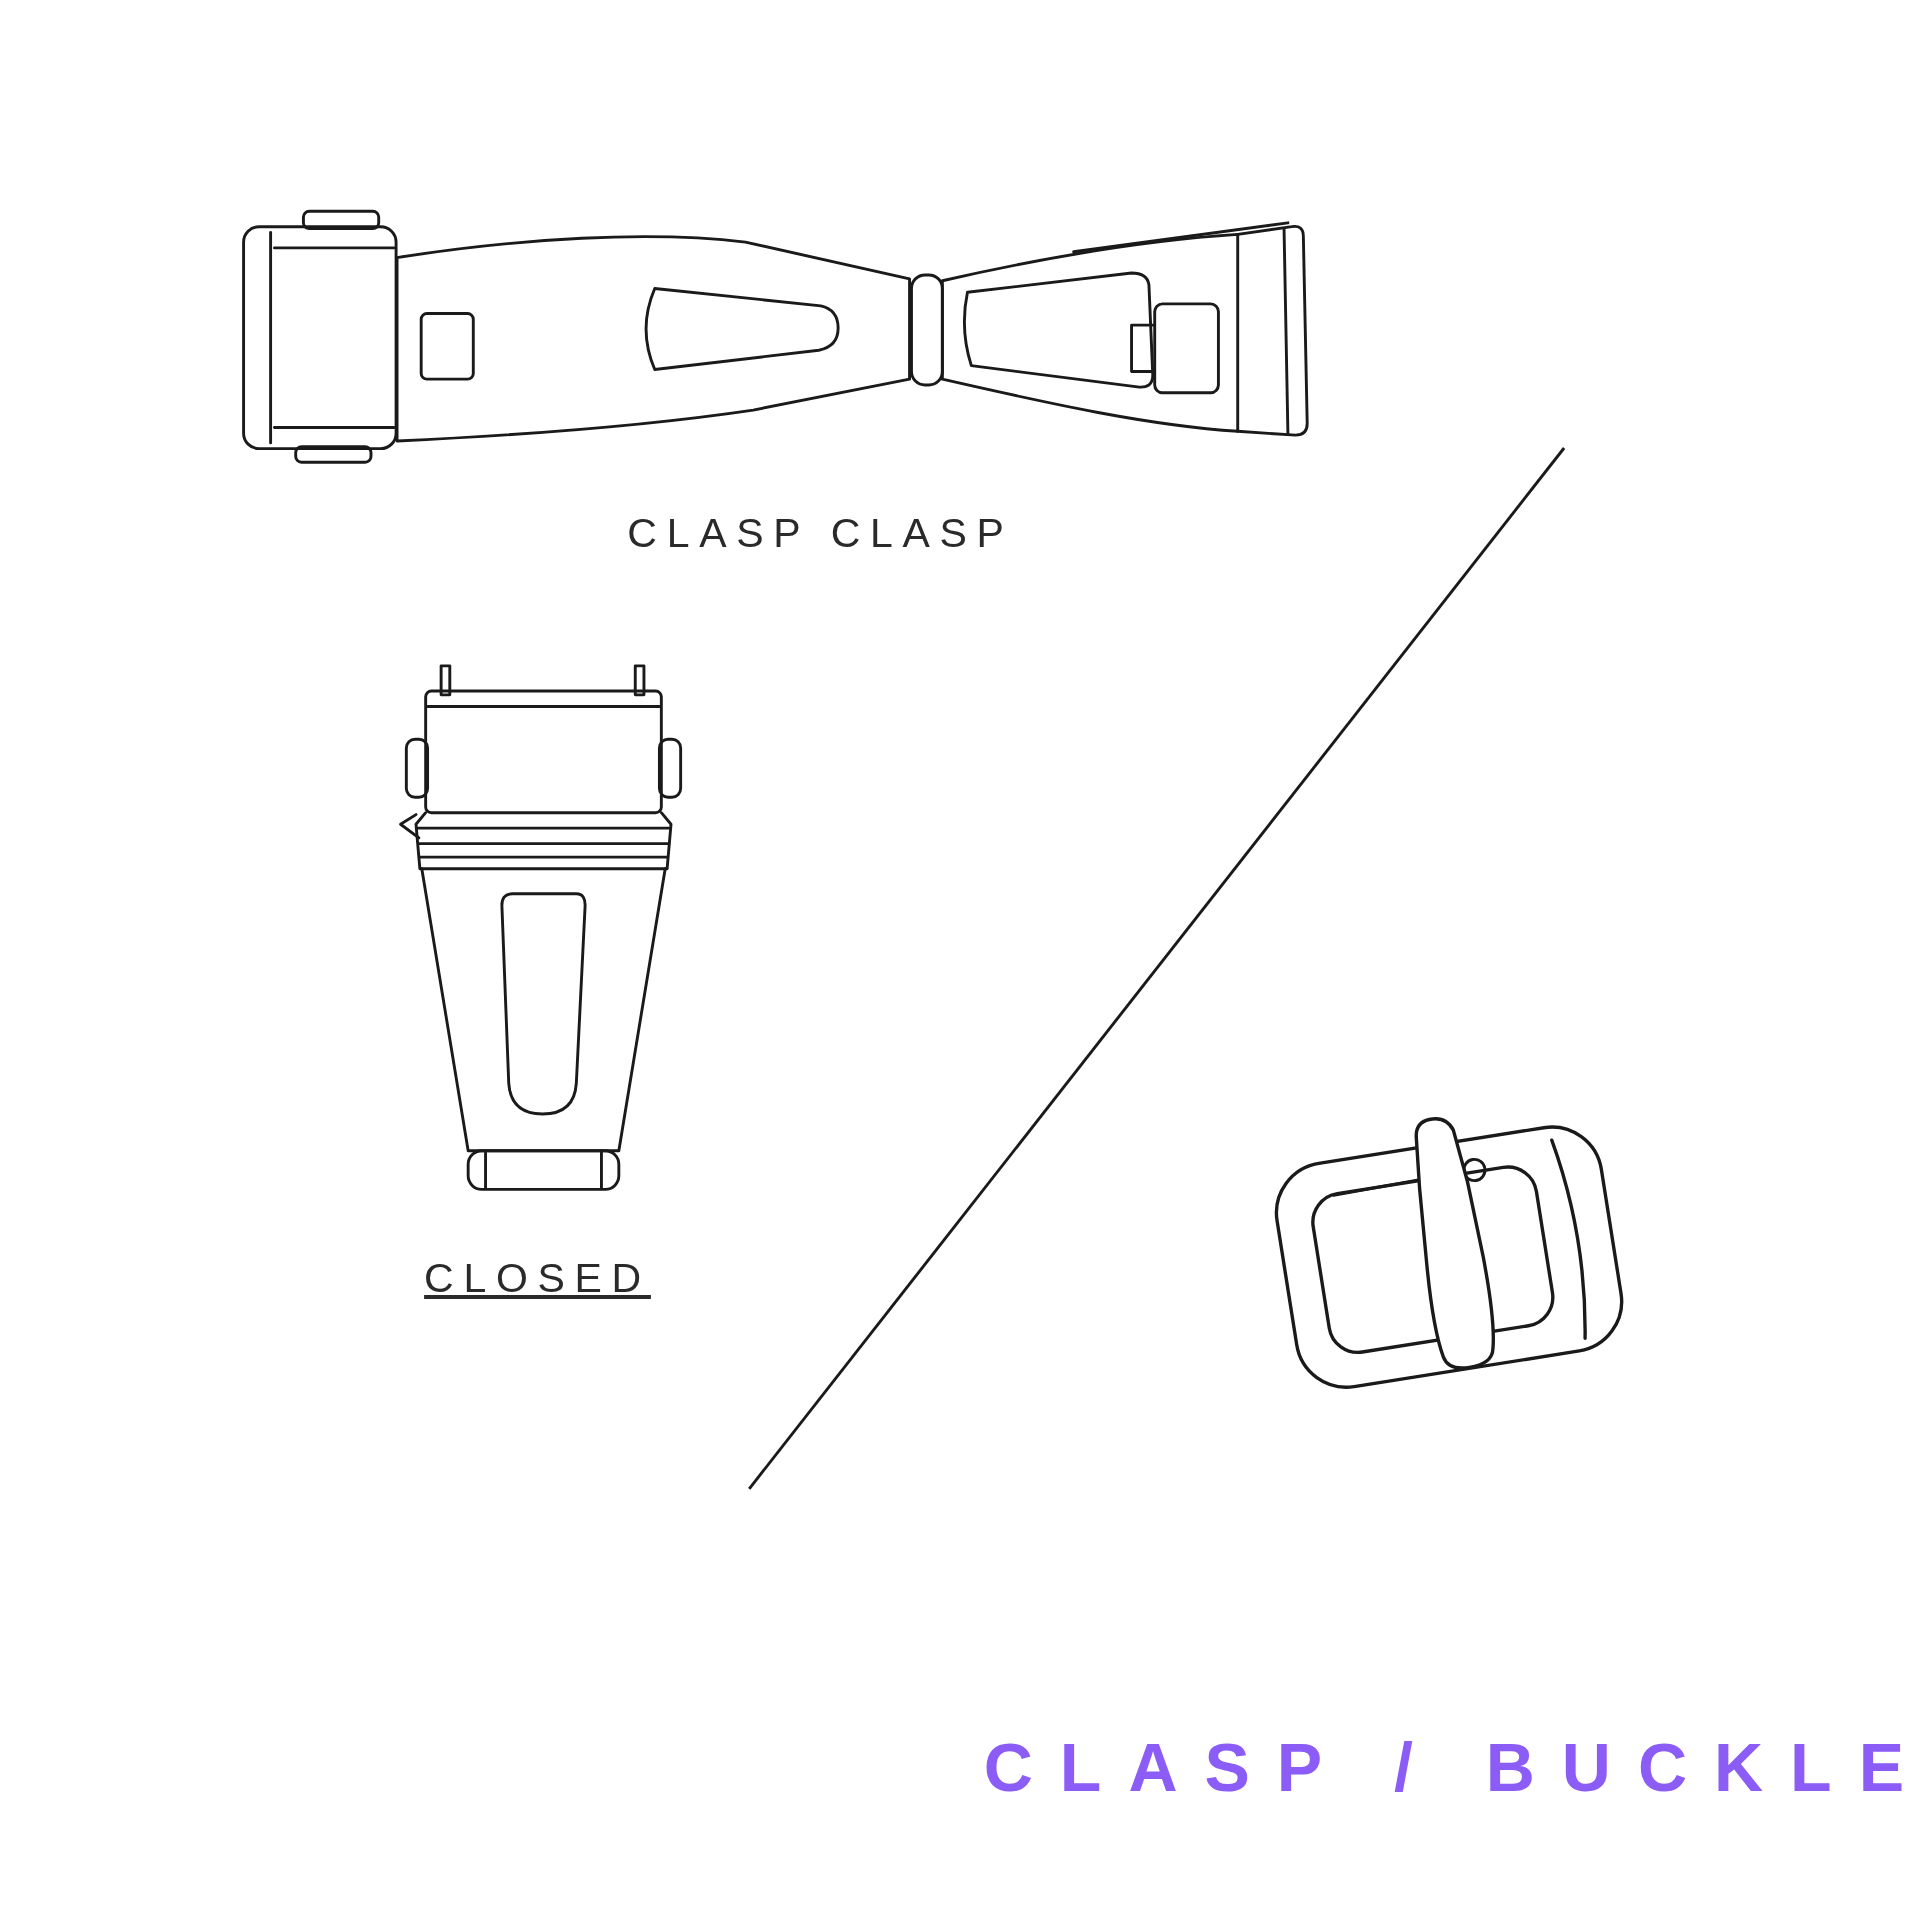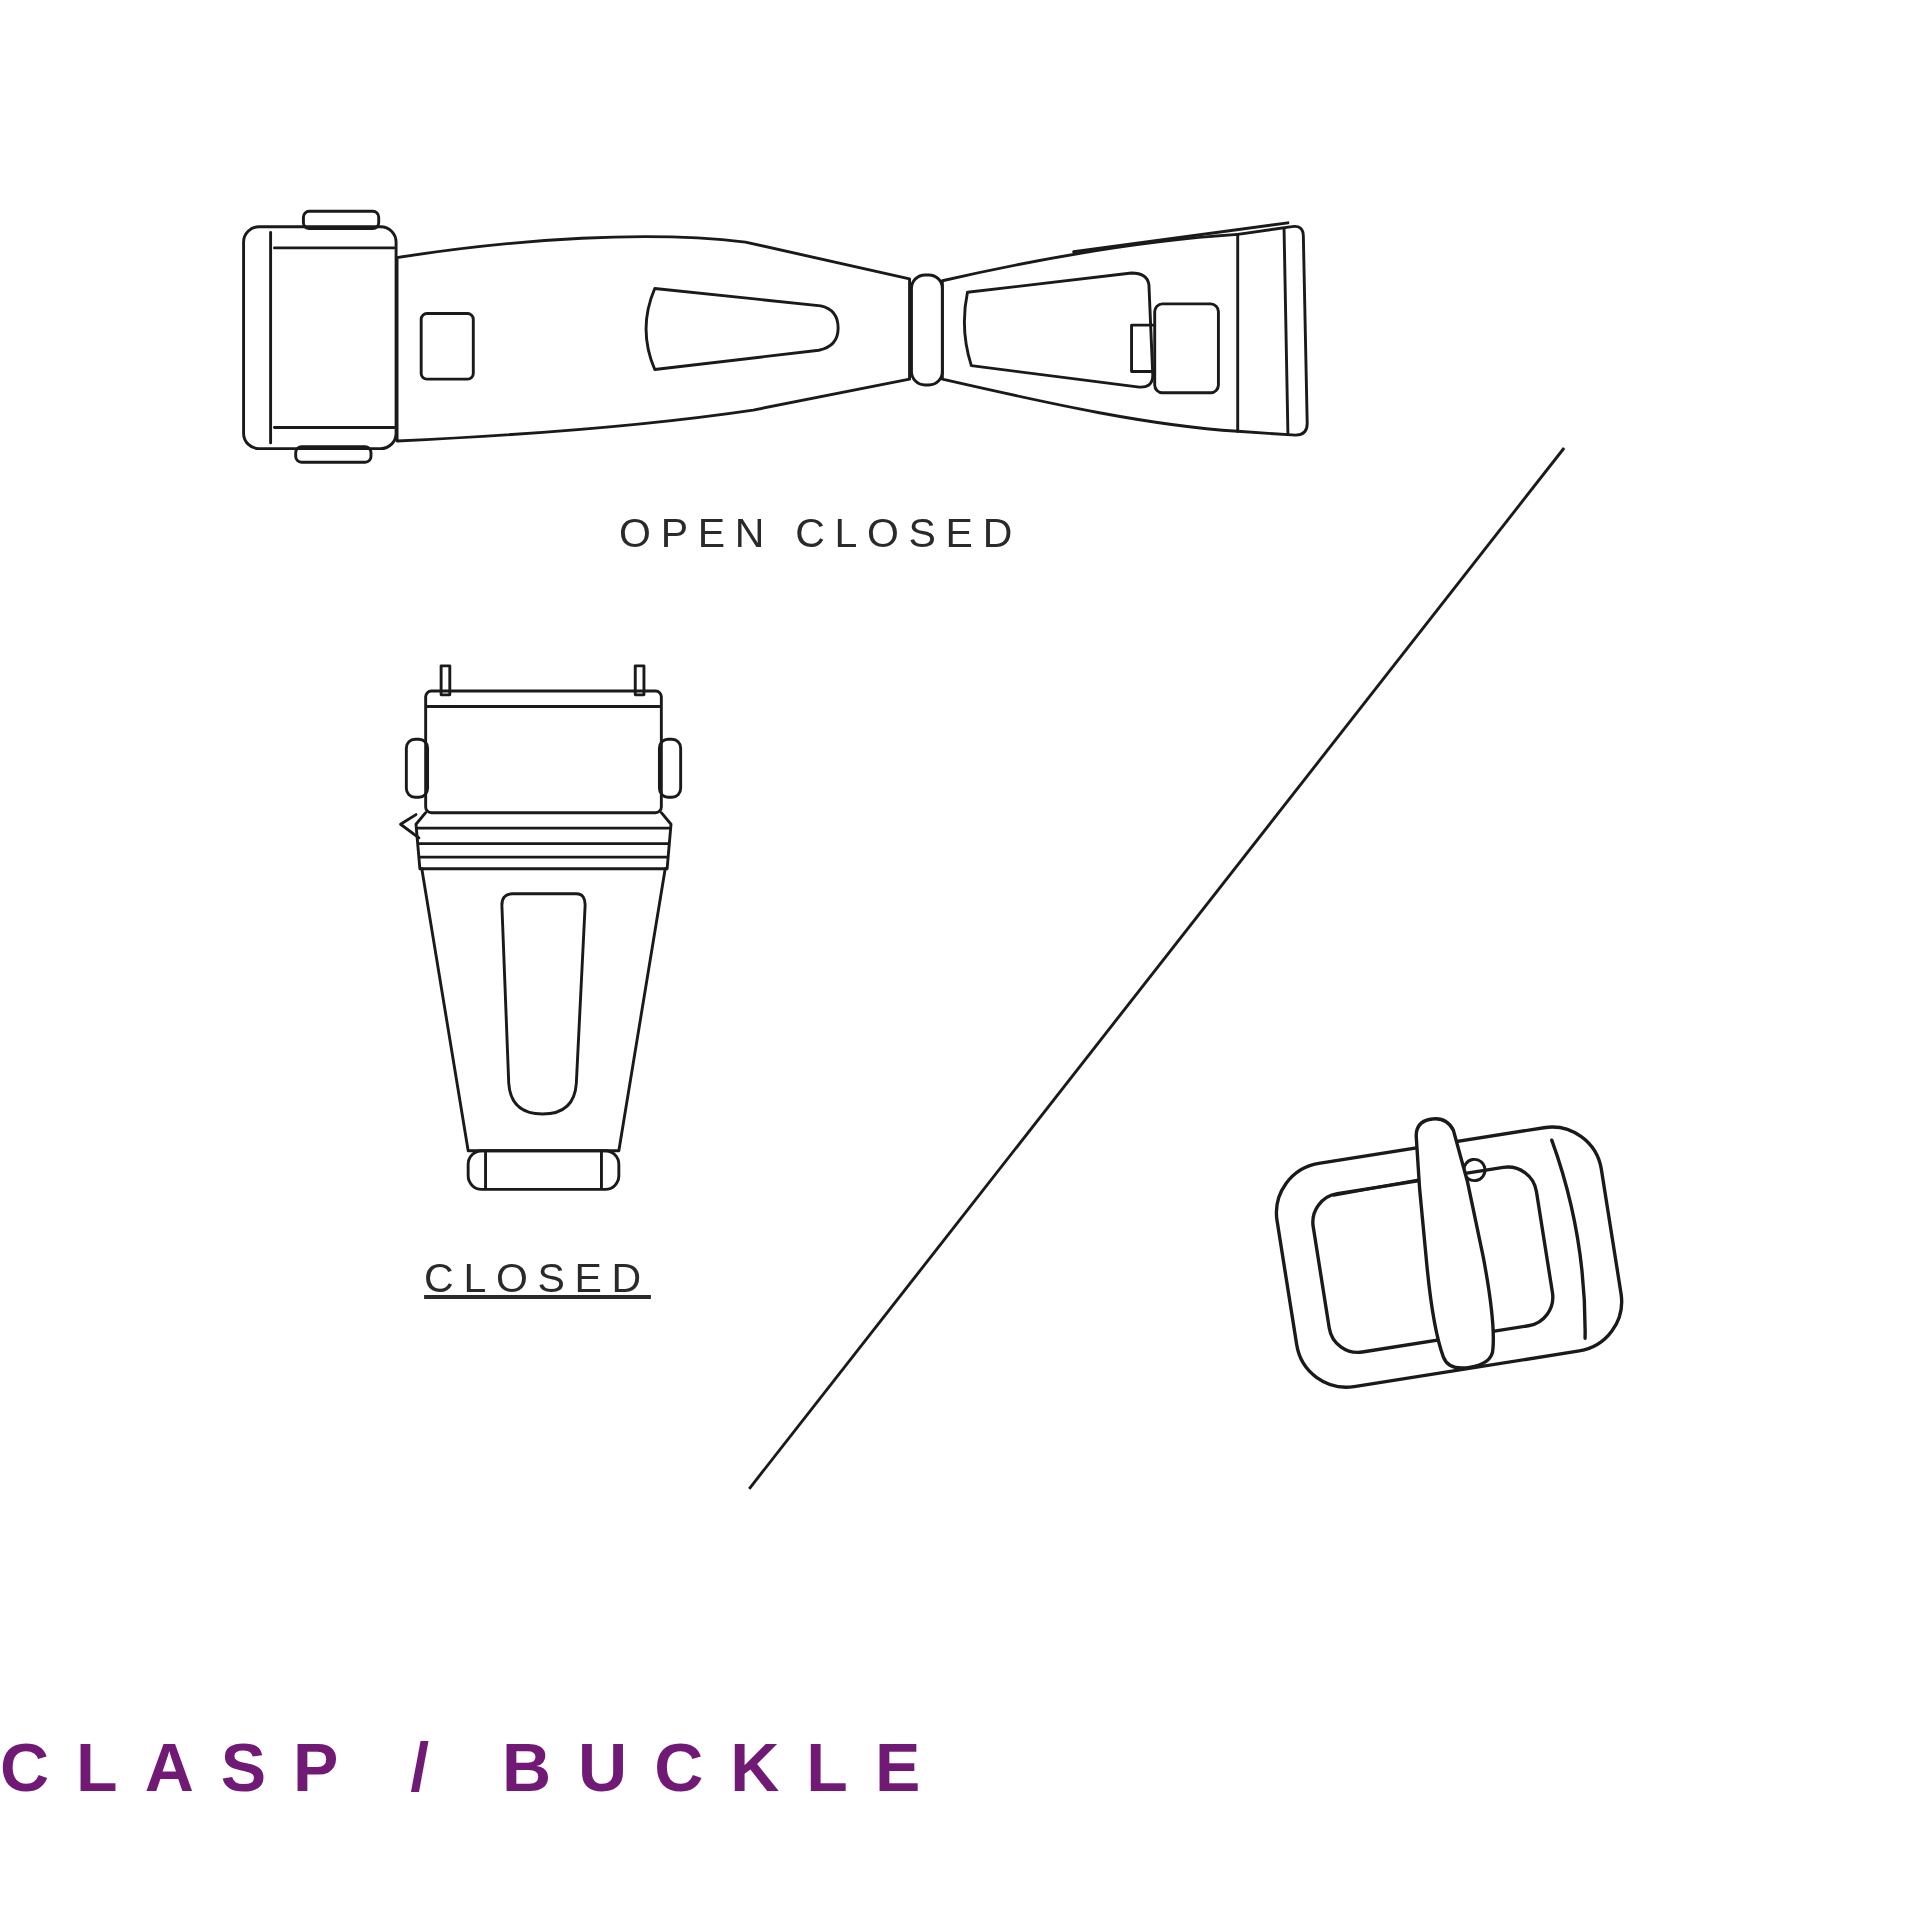--- a/index.html
+++ b/index.html
@@ -46,25 +46,25 @@
     left:248px;
     top:1255px;
     width:579px;
     text-decoration:underline;
   }
   .page-title{
     position:absolute;
     left:0;
     top:1728px;
     width:1931px;
-    text-align:left;
+    text-align:right;
     font-size:68px;
     font-weight:600;
     letter-spacing:27px;
-    color:#701a75;
+    color:#8b5cf6;
     white-space:nowrap;
   }
   .divider-svg{
     position:absolute;
     left:0;
     top:0;
     width:1931px;
     height:1931px;
     pointer-events:none;
   }
@@ -97,21 +97,21 @@
 
       <path d="M1042,48 L1098,40 Q1110,38 1110,50 L1114,244 Q1114,256 1102,256 L1042,252"></path>
       <path d="M1090,42 L1094,254"></path>
 
       <rect x="956" y="120" width="66" height="92" rx="8"></rect>
       <path d="M956,142 L932,142 L932,190 L956,190"></path>
     </g>
   </svg>
 </div>
 
-<div class="caption caption-open">OPEN CLOSED</div>
+<div class="caption caption-open">CLASP CLASP</div>
 
 <div class="fig" style="left:387px; top:662px; width:313px; height:538px;">
   <svg viewBox="0 0 324 557">
     <g fill="none" stroke="currentColor" stroke-width="3" stroke-linejoin="round" stroke-linecap="round">
 
       <rect x="56" y="4" width="9" height="30"></rect>
       <rect x="257" y="4" width="9" height="30"></rect>
 
       <rect x="20" y="80" width="22" height="60" rx="9"></rect>
       <rect x="282" y="80" width="22" height="60" rx="9"></rect>

